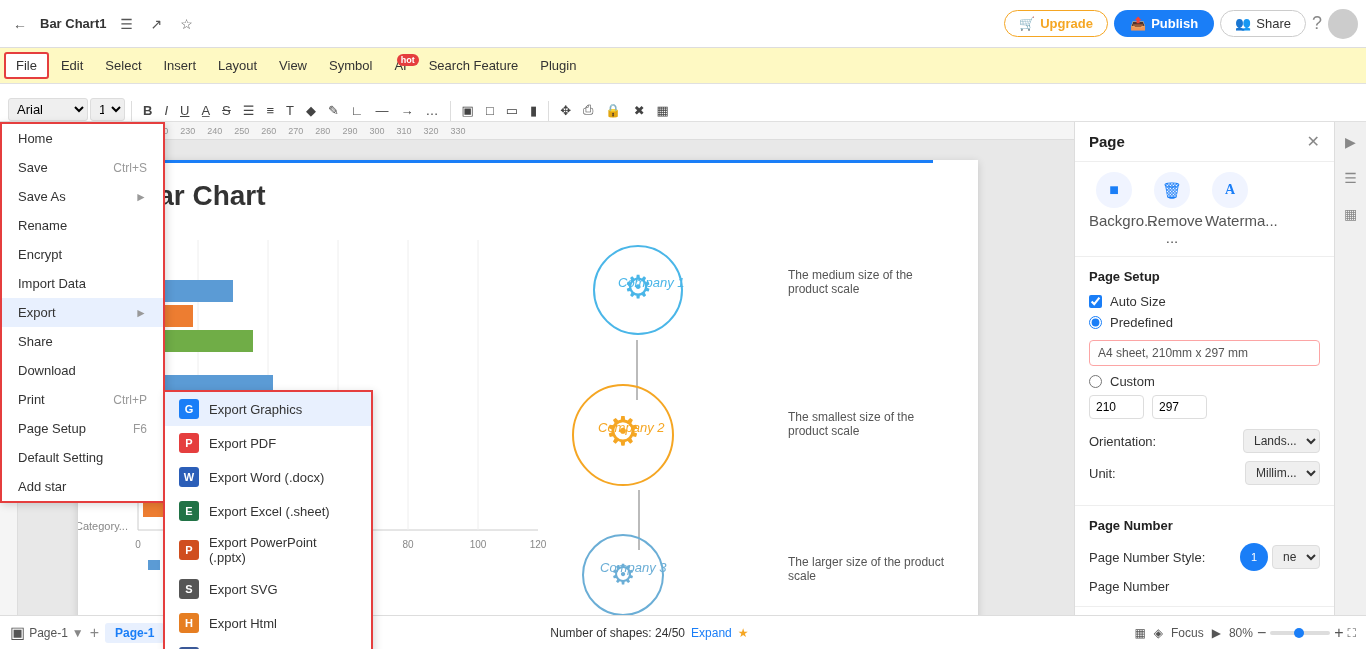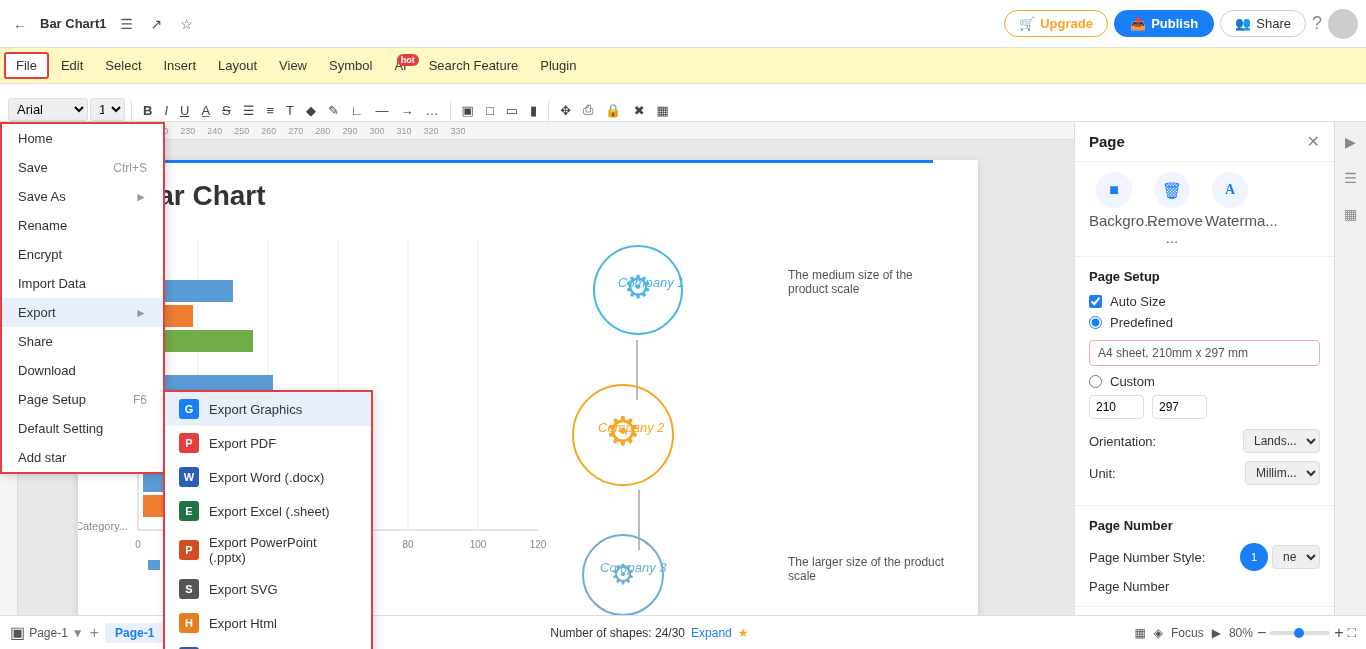--- a/index.html
+++ b/index.html
@@ -273,20 +273,24 @@
     <span>Export</span>
     <span class="arrow">►</span>
   </div>
   <div class="file-menu-item">
     <span>Share</span>
   </div>
   <div class="file-menu-item">
     <span>Download</span>
   </div>
   <div class="file-menu-item">
+    <span>Print</span>
+    <span class="shortcut">Ctrl+P</span>
+  </div>
+  <div class="file-menu-item">
     <span>Page Setup</span>
     <span class="shortcut">F6</span>
   </div>
   <div class="file-menu-item">
     <span>Default Setting</span>
   </div>
   <div class="file-menu-item">
     <span>Add star</span>
   </div>
 </div>
@@ -424,20 +428,21 @@
 
             <div style="position:absolute;top:100px;left:68px;width:2px;height:60px;background:#bbb;"></div>
 
             <div style="position:absolute;top:140px;left:0;">
               <svg width="110" height="110">
                 <circle cx="55" cy="55" r="50" fill="none" stroke="#f5a623" stroke-width="2"></circle>
                 <text x="55" y="65" font-size="40" text-anchor="middle" fill="#f5a623">⚙</text>
               </svg>
               <div style="position:absolute;top:40px;left:30px;font-style:italic;font-size:13px;color:#f5a623;">Company 2</div>
             </div>
+            <div style="position:absolute;top:170px;right:0;font-size:12px;color:#555;max-width:160px;">The smallest size of the product scale</div>
 
             <div style="position:absolute;top:250px;left:70px;width:2px;height:60px;background:#bbb;"></div>
 
             <div style="position:absolute;top:290px;left:10px;">
               <svg width="90" height="90">
                 <circle cx="45" cy="45" r="40" fill="none" stroke="#6baed6" stroke-width="2"></circle>
                 <text x="45" y="54" font-size="28" text-anchor="middle" fill="#6baed6">⚙</text>
               </svg>
               <div style="position:absolute;top:30px;left:22px;font-style:italic;font-size:13px;color:#6baed6;">Company 3</div>
             </div>
@@ -530,21 +535,21 @@
   <div class="bottombar-left">
     <div class="page-indicator">
       <span style="font-size:16px;color:#555;cursor:pointer;">▣</span>
       <span>Page-1</span>
       <span style="color:#888;">▼</span>
     </div>
     <span style="cursor:pointer;font-size:16px;color:#888;">+</span>
     <div class="page-tab">Page-1</div>
   </div>
   <div class="bottombar-center">
-    <span class="shape-count">Number of shapes: 24/30</span>
+    <span class="shape-count">Number of shapes: 24/50</span>
     <span class="expand-link">Expand</span>
     <span class="star-icon">★</span>
   </div>
   <div class="bottombar-right">
     <span style="cursor:pointer;">▦</span>
     <span style="cursor:pointer;">◈</span>
     <span>Focus</span>
     <span style="cursor:pointer;">▶</span>
     <div class="zoom-ctrl">
       <span>80%</span>

